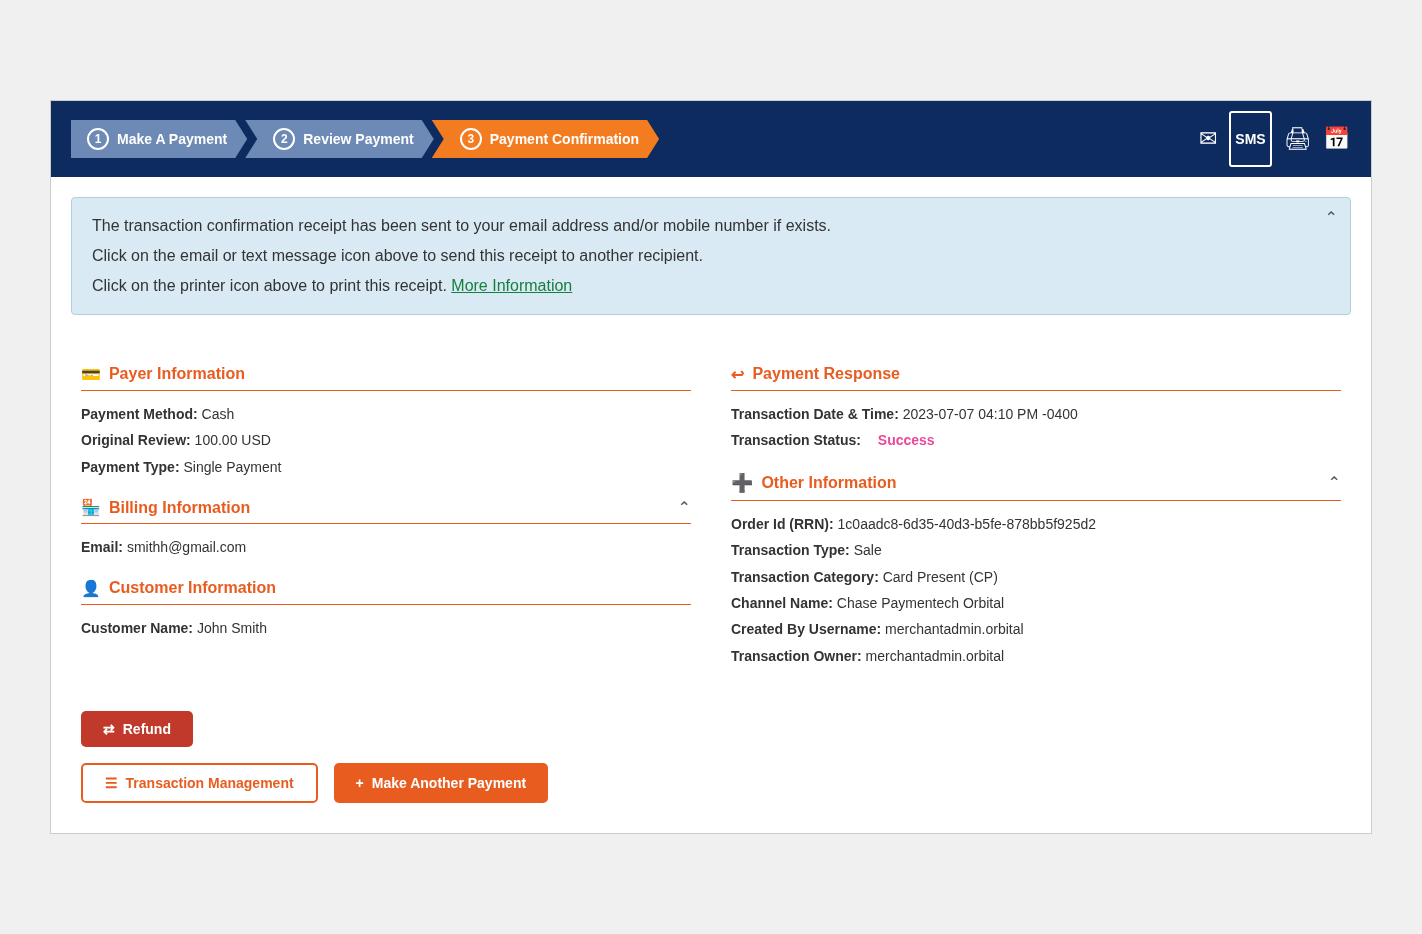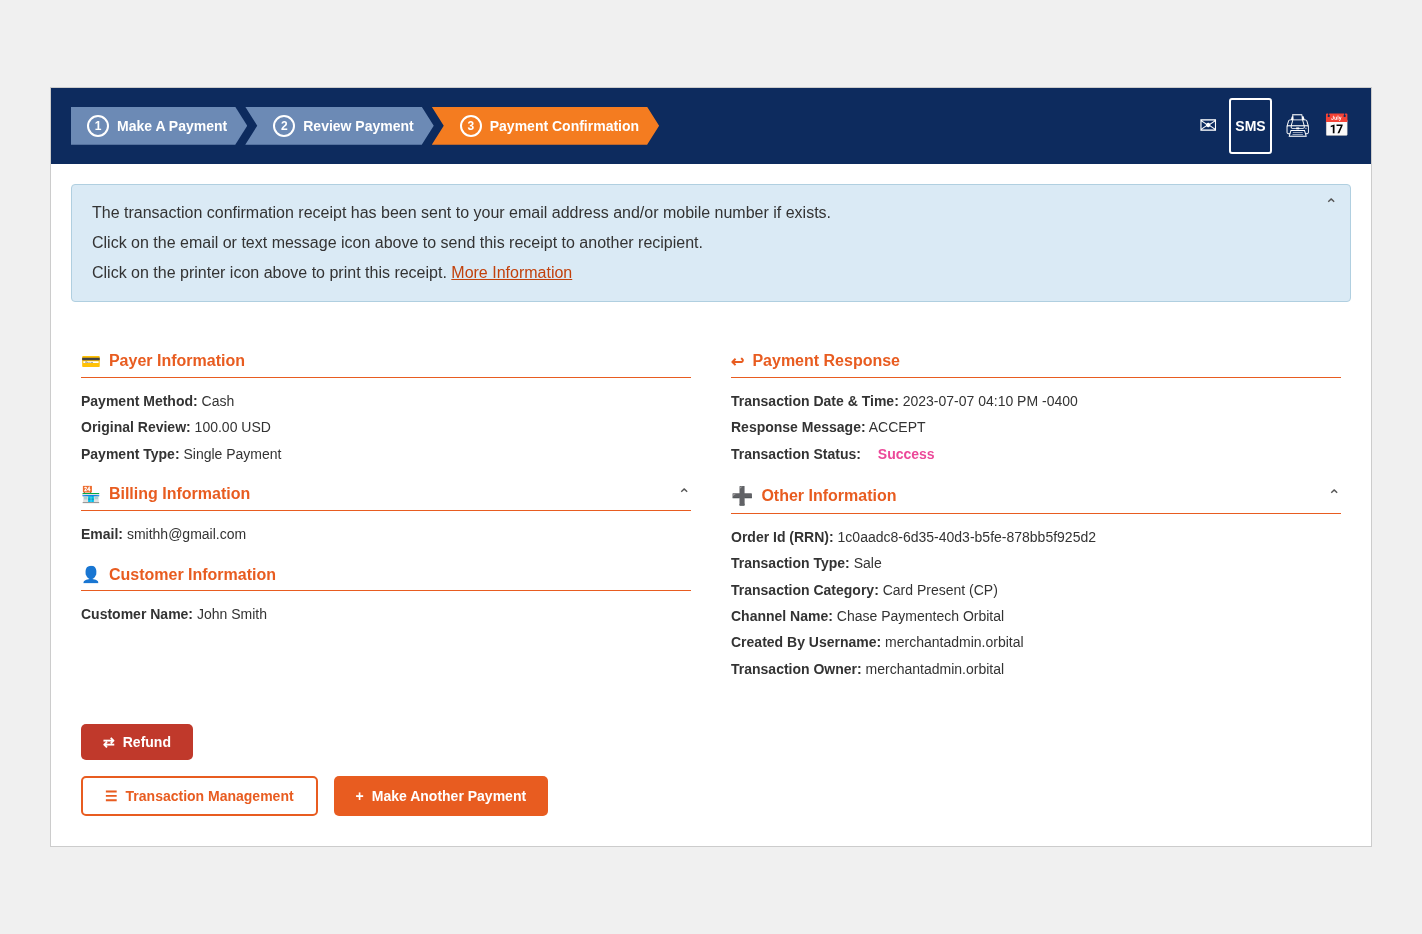--- a/index.html
+++ b/index.html
@@ -87,21 +87,21 @@
     .info-banner p {
       font-size: 16px;
       color: #333;
       margin-bottom: 6px;
       line-height: 1.5;
     }
 
     .info-banner p:last-child { margin-bottom: 0; }
 
     .info-banner a {
-      color: #c2410c;
+      color: #15803d;
       text-decoration: underline;
     }
 
     .collapse-btn {
       position: absolute;
       top: 10px;
       right: 12px;
       background: none;
       border: none;
       font-size: 16px;
@@ -311,23 +311,20 @@
       <div>
 
         <div class="section-title">
           <span>↩</span>
           <span>Payment Response</span>
         </div>
         <div class="info-row">
           <strong>Transaction Date &amp; Time:</strong> <span>2023-07-07 04:10 PM -0400</span>
         </div>
         <div class="info-row">
-          <strong>Response Message:</strong> <span>ACCEPT</span>
-        </div>
-        <div class="info-row">
           <strong>Transaction Status:</strong> <span class="status-success">Success</span>
         </div>
 
         <div class="section-title-row">
           <div class="section-title">
             <span style="color:#e85c20; font-size:18px;">➕</span>
             <span>Other Information</span>
           </div>
           <button class="collapse-inline">⌃</button>
         </div>

